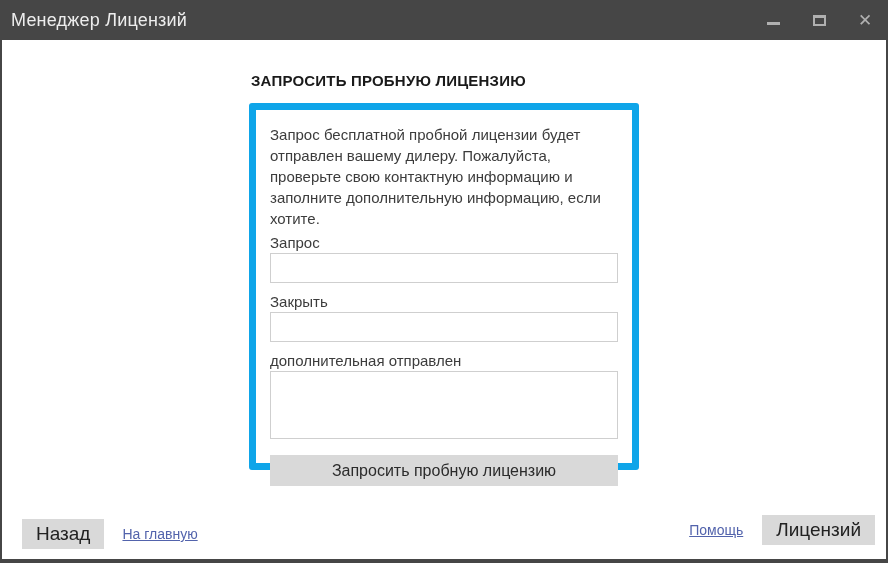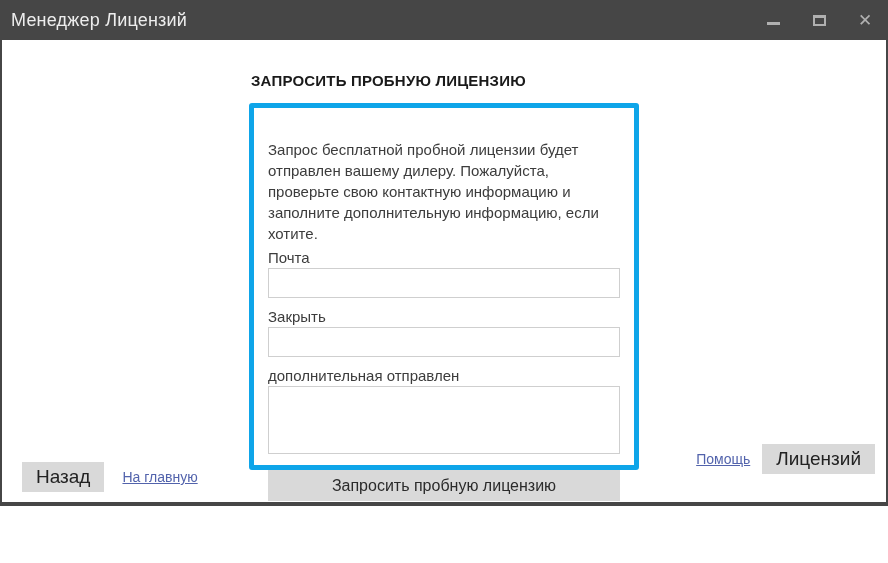--- a/index.html
+++ b/index.html
@@ -4,21 +4,21 @@
 <style>
   * { box-sizing: border-box; }
   html, body { margin: 0; padding: 0; }
   body {
     width: 888px; height: 563px;
     font-family: "Liberation Sans", "DejaVu Sans", sans-serif;
     overflow: hidden;
   }
   .window {
     position: relative;
-    width: 888px; height: 506px;
+    width: 888px; height: 563px;
     background: #464646;
   }
   .titlebar {
     height: 40px;
     display: flex;
     align-items: center;
     color: #ededed;
   }
   .titlebar-title {
     font-size: 18px;
@@ -71,23 +71,23 @@
   .page-heading {
     margin: 32px 0 14px 2px;
     font-size: 15px;
     font-weight: 700;
     color: #1a1a1a;
     letter-spacing: 0.2px;
   }
   .form-panel {
     width: 390px;
     height: 367px;
-    border: 5px solid #0ea5e9;
+    border: 7px solid #0ea5e9;
     border-radius: 3px;
-    padding: 31px 14px 12px 14px;
+    padding: 14px 14px 12px 14px;
     background: #ffffff;
   }
   .description {
     margin: 0 0 4px 0;
     font-size: 15px;
     line-height: 21px;
     color: #3c3c3c;
   }
   .field-label {
     display: block;
@@ -136,24 +136,24 @@
   }
   .footer-left {
     position: absolute;
     left: 20px; bottom: 10px;
     display: flex;
     align-items: center;
     gap: 18px;
   }
   .footer-right {
     position: absolute;
-    right: 11px; bottom: 28px;
-    display: flex;
-    align-items: center;
-    gap: 12px;
+    right: 11px; bottom: 14px;
+    display: flex;
+    align-items: center;
+    gap: 19px;
   }
   .footer-btn {
     min-width: 78px;
     height: 30px;
     background: #d9d9d9;
     border: none;
     font-size: 19px;
     color: #222222;
     font-family: inherit;
     padding: 0 14px;
@@ -188,21 +188,21 @@
   </div>
 
   <div class="content">
 
     <div class="main-col">
       <div class="page-heading">ЗАПРОСИТЬ ПРОБНУЮ ЛИЦЕНЗИЮ</div>
 
       <div class="form-panel">
         <p class="description">Запрос бесплатной пробной лицензии будет отправлен вашему дилеру. Пожалуйста, проверьте свою контактную информацию и заполните дополнительную информацию, если хотите.</p>
 
-        <label class="field-label">Почта</label>
+        <label class="field-label">Запрос</label>
         <input class="text-input" type="text" value="" style="">
 
         <label class="field-label">Закрыть</label>
         <input class="text-input" type="text" value="" style="">
 
         <label class="field-label">дополнительная отправлен</label>
         <textarea class="text-area" style=""></textarea>
 
         <button class="submit-btn">Запросить пробную лицензию</button>
       </div>

